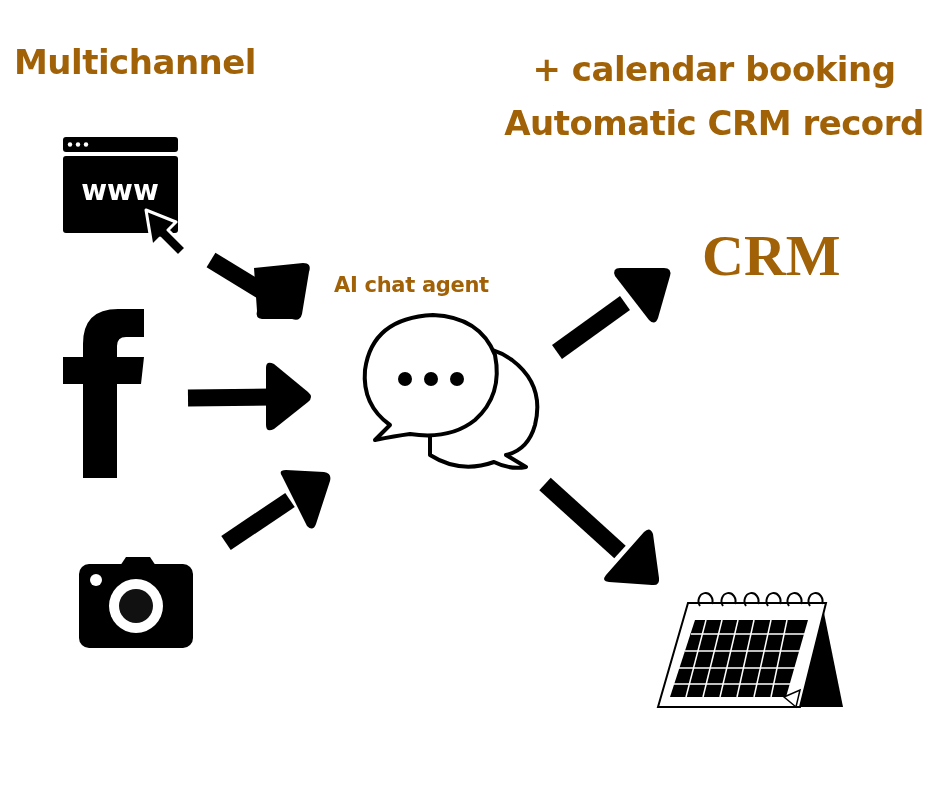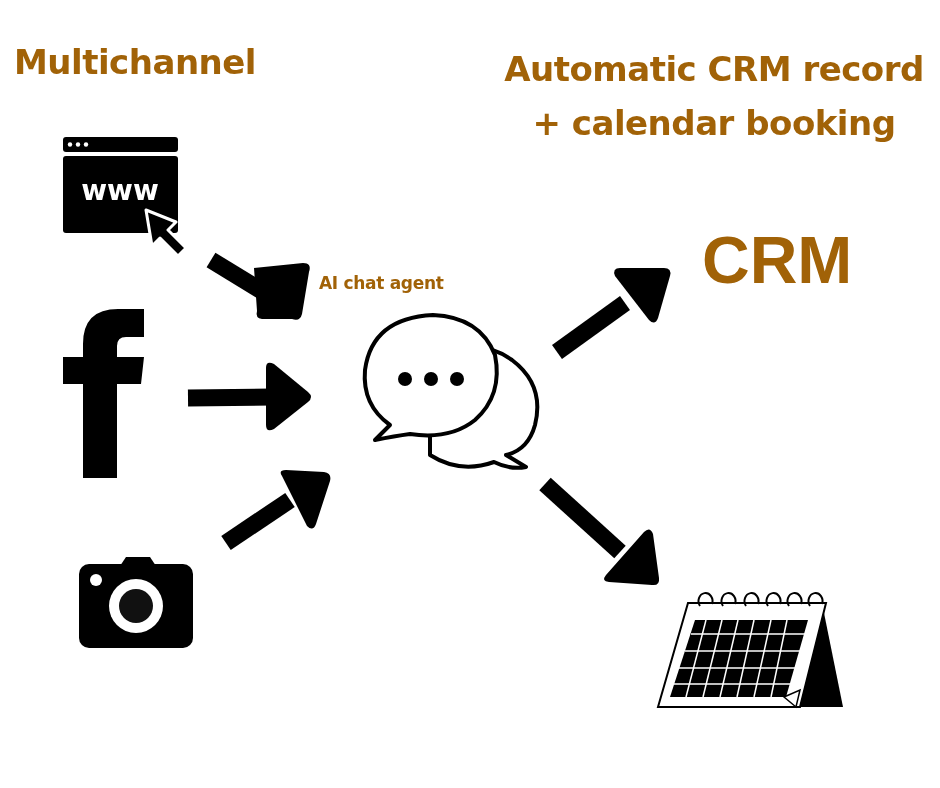--- a/index.html
+++ b/index.html
@@ -1,30 +1,30 @@
 <!DOCTYPE html>
 <html><head>
 <meta charset="utf-8">
 <style>
   html, body { margin:0; padding:0; background:#ffffff; }
   body { width:940px; height:788px; position:relative; overflow:hidden; font-family:"DejaVu Sans", sans-serif; color:#000; }
   .heading { position:absolute; font-weight:bold; color:#a16207; white-space:nowrap; }
   #h-left { left:14px; top:42px; font-size:34px; letter-spacing:-0.5px; }
   #h-right { left:494px; top:42px; width:440px; text-align:center; font-size:34px; line-height:54px; letter-spacing:-0.5px; }
-  #crm { left:702px; top:222px; font-family:Liberation Sans, sans-serif; font-size:66px; letter-spacing:0px; }
-  #agent { left:319px; top:273px; font-size:17px; letter-spacing:-0.3px; }
+  #crm { left:702px; top:222px; font-family:Liberation Serif, serif; font-size:58px; letter-spacing:0px; }
+  #agent { left:334px; top:273px; font-size:21px; letter-spacing:-0.3px; }
   svg.abs { position:absolute; left:0; top:0; }
 </style>
 </head>
 <body>
 
 <div id="h-left" class="heading">Multichannel</div>
 <div id="h-right" class="heading">
+  <div>+ calendar booking</div>
   <div>Automatic CRM record</div>
-  <div>+ calendar booking</div>
 </div>
 <div id="agent" class="heading">AI chat agent</div>
 <div id="crm" class="heading">CRM</div>
 
 <svg class="abs" width="940" height="788" viewBox="0 0 940 788">
 
   <g>
     <rect x="63" y="137" width="115" height="15" rx="3" fill="#000"></rect>
     <circle cx="70" cy="144.5" r="2.2" fill="#fff"></circle>
     <circle cx="78" cy="144.5" r="2.2" fill="#fff"></circle>

